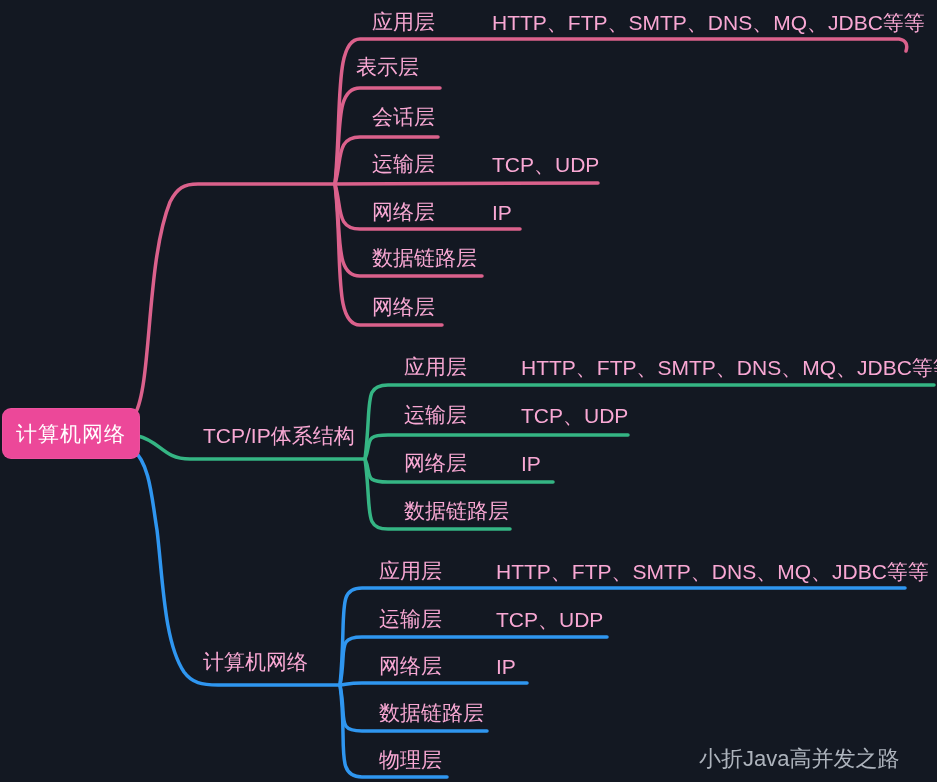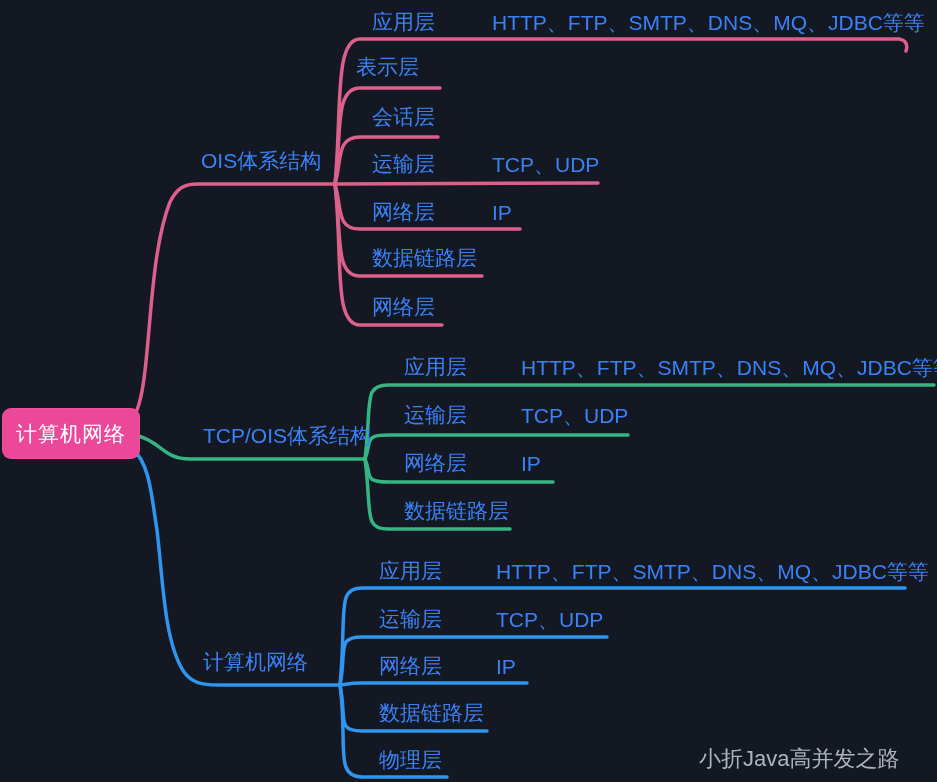--- a/index.html
+++ b/index.html
@@ -22,21 +22,21 @@
     stroke-width:3.5px;
     stroke-linecap:round;
     stroke-linejoin:round;
   }
   path.pink{stroke:#db618c;}
   path.green{stroke:#35b584;}
   path.blue{stroke:#2f96f0;}
   .txt{
     position:absolute;
     z-index:3;
-    color:#3b82f6;
+    color:#f9a8d4;
     font-size:21px;
     line-height:1.2;
     white-space:nowrap;
   }
   .root-node{
     position:absolute;
     left:2px;top:408px;
     width:138px;height:51px;
     background:#ec4899;
     border-radius:9px;
@@ -90,22 +90,21 @@
       <path class="blue" d="M 340 685 C 348 684 350 683 362 683 L 527 683"></path>
       <path class="blue" d="M 340 685 C 347 719 336 731 362 731 L 487 731"></path>
       <path class="blue" d="M 340 685 C 348 744 334 777 362 777 L 447 777"></path>
     </g>
   </svg>
 
   <div class="root-node">
     <span>计算机网络</span>
   </div>
 
-  <div class="txt" style="left:201px;top:148px;">OIS体系结构</div>
-  <div class="txt" style="left:203px;top:423px;">TCP/OIS体系结构</div>
+  <div class="txt" style="left:203px;top:423px;">TCP/IP体系结构</div>
   <div class="txt" style="left:203px;top:649px;">计算机网络</div>
 
   <div class="txt" style="left:372px;top:9px;">应用层</div>
   <div class="txt" style="left:492px;top:10px;">HTTP、FTP、SMTP、DNS、MQ、JDBC等等</div>
   <div class="txt" style="left:356px;top:56px;font-family:Liberation Mono, monospace;">表示层</div>
   <div class="txt" style="left:372px;top:104px;">会话层</div>
   <div class="txt" style="left:372px;top:151px;">运输层</div>
   <div class="txt" style="left:492px;top:152px;">TCP、UDP</div>
   <div class="txt" style="left:372px;top:199px;">网络层</div>
   <div class="txt" style="left:492px;top:200px;">IP</div>

